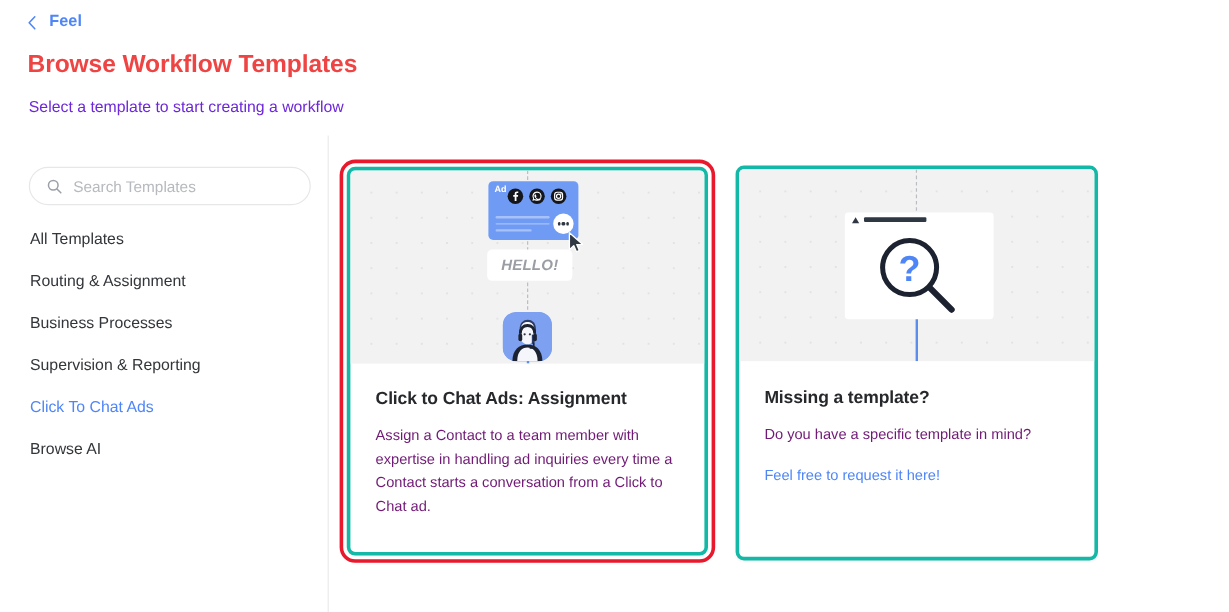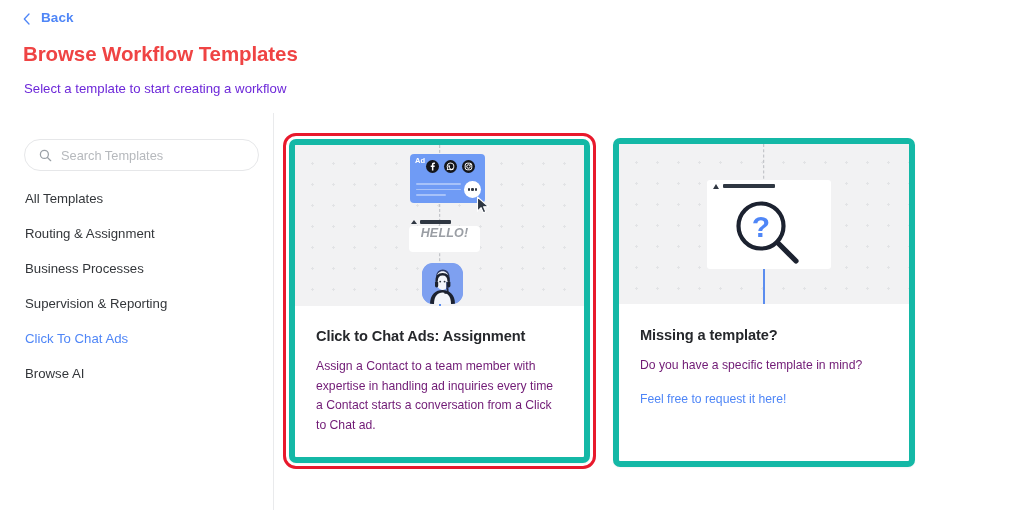--- a/index.html
+++ b/index.html
@@ -69,21 +69,21 @@
     cursor: pointer; font-weight: 400;
   }
   .nav-item.active { color: #4f86f7; }
 
   
   .cards { position: absolute; left: 0; top: 0; width: 1024px; height: 510px; }
 
   .card {
     position: absolute;
     background: #ffffff;
-    border: 6px solid #14b8a6;
+    border: 3px solid #14b8a6;
     border-radius: 7px;
     overflow: hidden;
     box-shadow: 0 1px 2px rgba(0,0,0,.045);
   }
   .card-1 { left: 289px; top: 139px; width: 301px; height: 324px; }
   .card-2 { left: 613px; top: 138px; width: 302px; height: 329px; }
 
   .highlight-ring {
     position: absolute;
     left: 283px; top: 133px; width: 313px; height: 336px;
@@ -143,24 +143,24 @@
   }
   .chat-badge .dots { display: flex; gap: 1.6px; }
   .chat-badge .dots i {
     width: 2.2px; height: 2.2px; border-radius: 50%;
     background: #2f3742; display: block;
   }
   .cursor-arrow { position: absolute; left: 181px; top: 51px; }
   .cursor-arrow svg { display: block; }
 
   .hello-bubble {
-    position: absolute; left: 114px; top: 81px;
+    position: absolute; left: 114px; top: 66px;
     width: 71px; height: 26px;
     background: #ffffff; border-radius: 4px;
-    display: flex; align-items: flex-start; justify-content: center;
+    display: flex; align-items: center; justify-content: center;
   }
   .hello-text {
     font-size: 12.5px; font-weight: 700; font-style: italic;
     color: #9a9ea4; letter-spacing: .2px;
   }
   .hello-top {
     position: absolute; left: 116px; top: 75px;
     display: flex; align-items: center; gap: 3px;
   }
   .hello-top .tri {
@@ -215,21 +215,21 @@
 <body>
 
 <div class="page">
 
   <div class="back-row">
     <span class="back-chevron">
       <svg width="10" height="12" viewBox="0 0 10 12">
         <path d="M7 1 L2.3 6 L7 11" fill="none" stroke="#4f86f7" stroke-width="1.3" stroke-linecap="round" stroke-linejoin="round"></path>
       </svg>
     </span>
-    <span class="back-label">Back</span>
+    <span class="back-label">Feel</span>
   </div>
 
   <div class="page-title">Browse Workflow Templates</div>
   <div class="page-subtitle">Select a template to start creating a workflow</div>
 
   <div class="sidebar-divider"></div>
   <div class="sidebar">
 
     <div class="search-box">
       <span class="search-icon">

